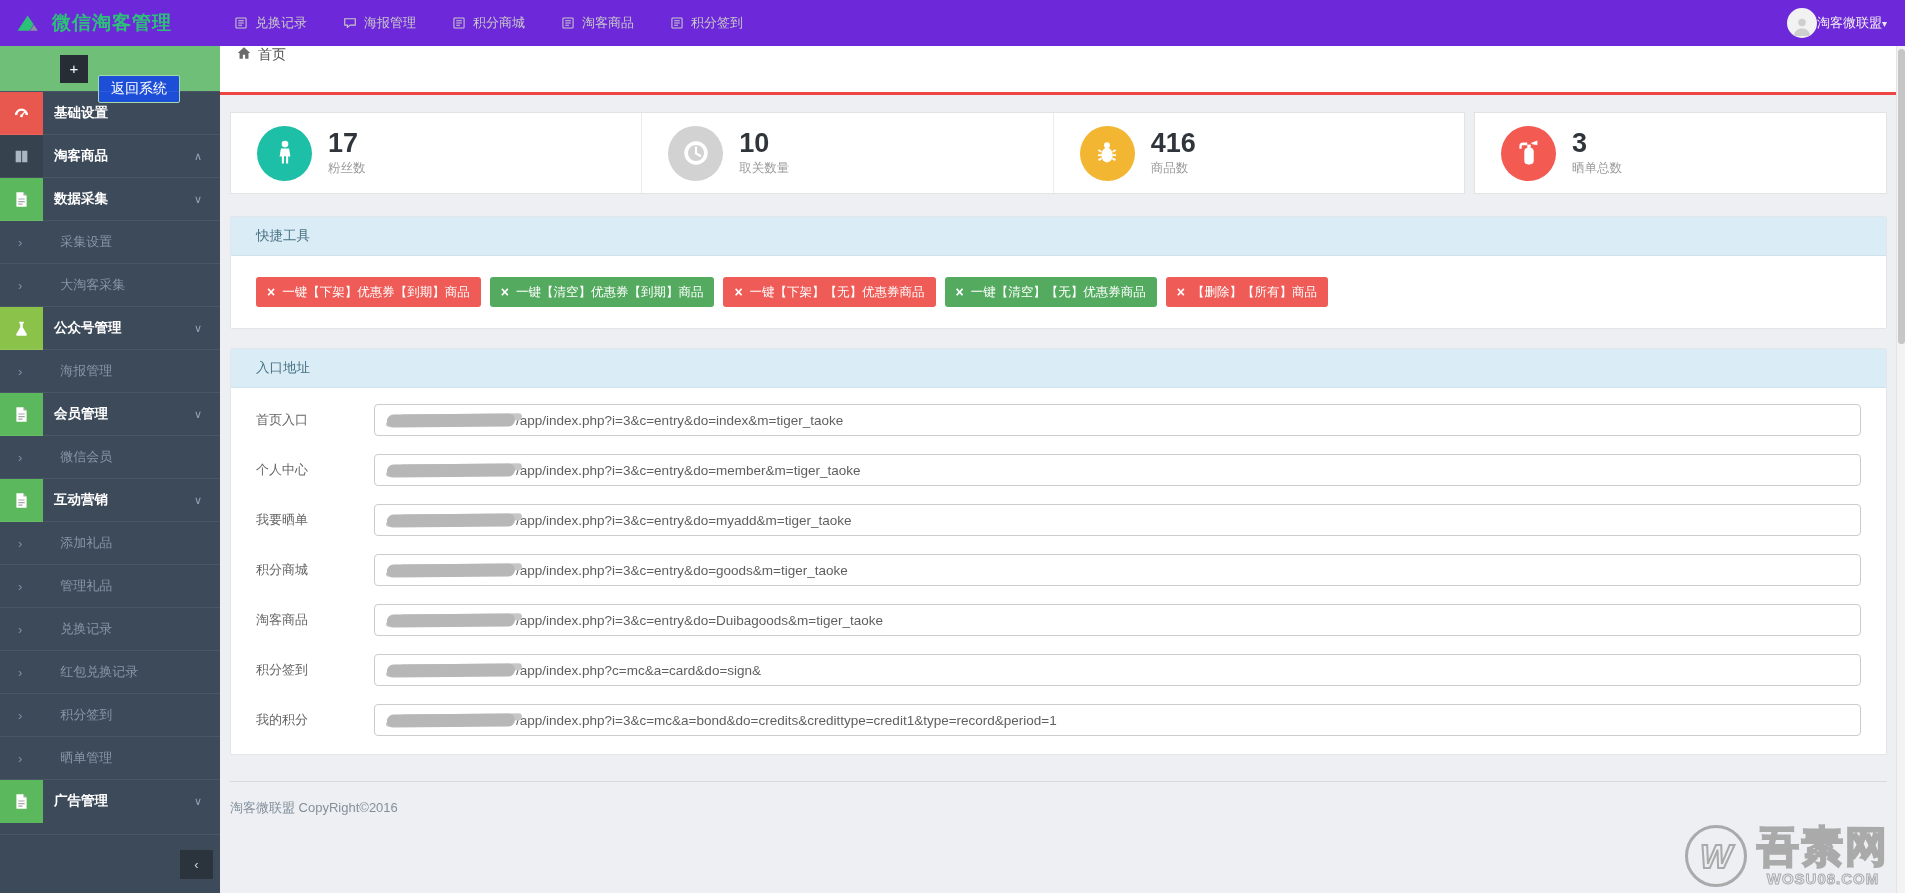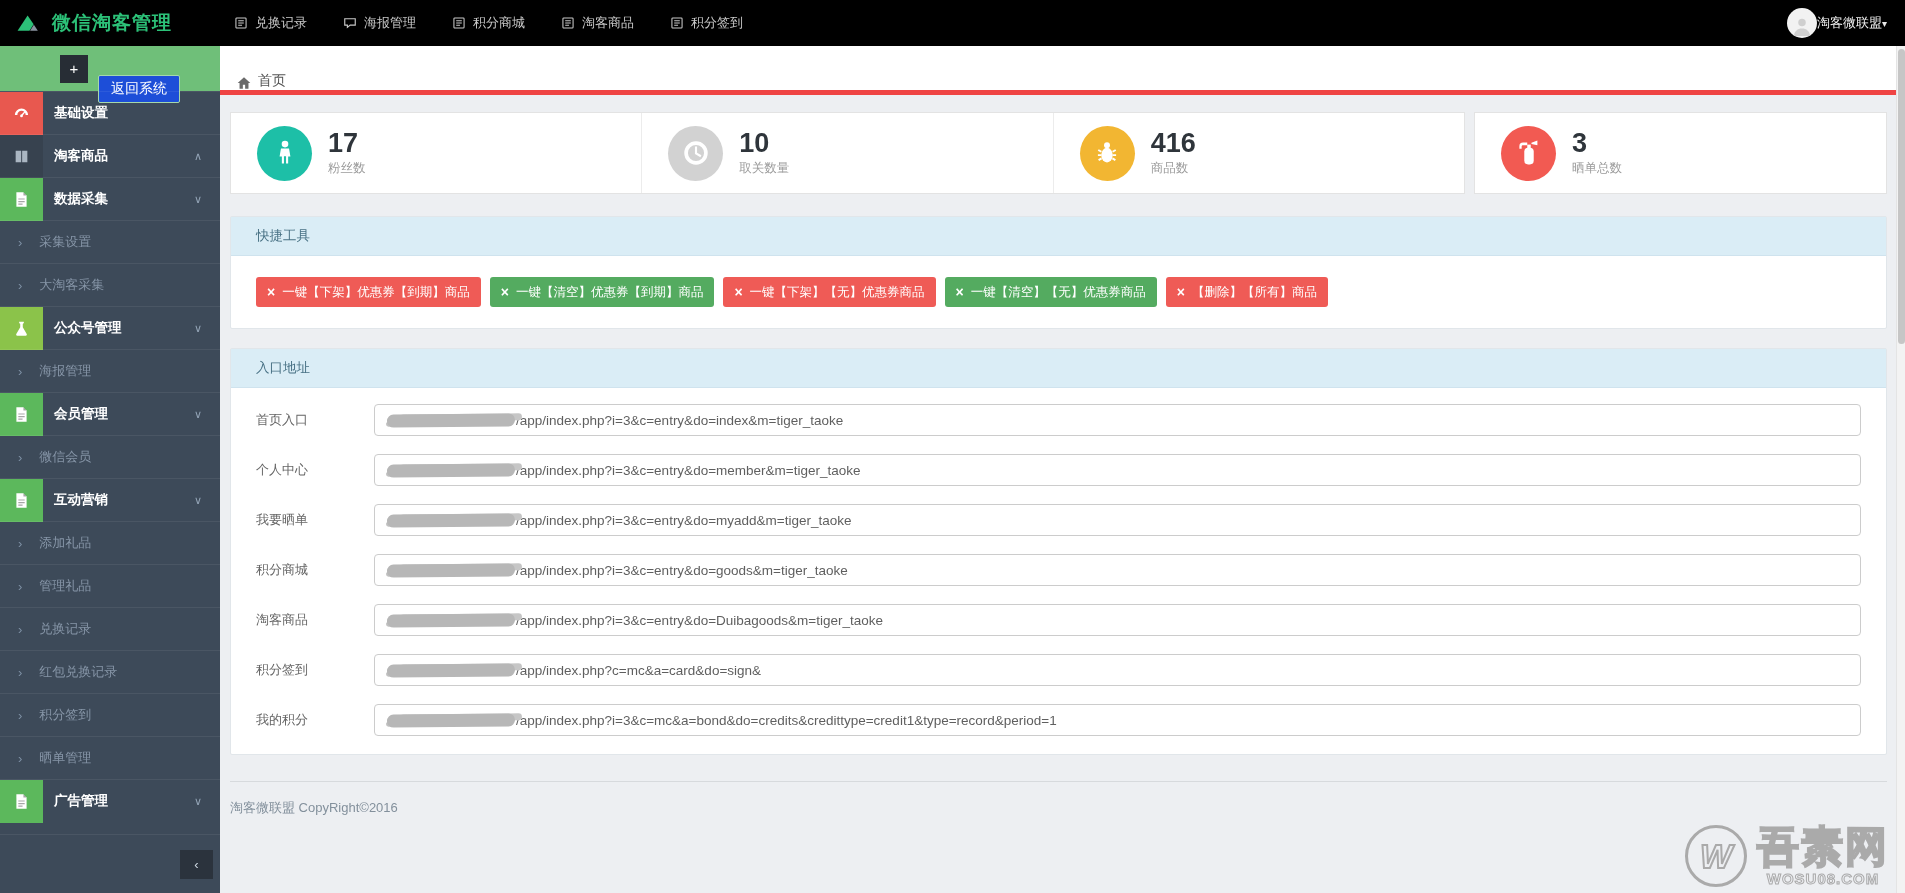--- a/index.html
+++ b/index.html
@@ -1,20 +1,20 @@
 <!DOCTYPE html>
 <html><head>
 <meta charset="utf-8">
 <style>
   * { margin:0; padding:0; box-sizing:border-box; }
   html,body { width:1905px; height:893px; overflow:hidden; font-family:"Liberation Sans","DejaVu Sans",sans-serif; background:#edeff2; }
   .app { position:relative; width:1905px; height:893px; }
 
   
-  .navbar { position:absolute; top:0; left:0; right:0; height:46px; background:#000000; display:flex; align-items:center; z-index:30; }
+  .navbar { position:absolute; top:0; left:0; right:0; height:46px; background:#6d28d9; display:flex; align-items:center; z-index:30; }
   .brand { width:220px; display:flex; align-items:center; padding-left:16px; gap:9px; cursor:pointer; }
   .brand-icon svg { display:block; }
   .brand-text { color:#2cc178; font-size:19px; font-weight:bold; letter-spacing:1px; white-space:nowrap; }
   .topmenu { display:flex; align-items:center; gap:36px; margin-left:14px; flex:1; }
   .topmenu-item { display:flex; align-items:center; gap:7px; color:#c9c9c9; font-size:13px; cursor:pointer; text-decoration:none; }
   .tm-icon { display:inline-flex; color:#c9c9c9; }
   .tm-icon svg { width:14px; height:14px; }
   .user { display:flex; align-items:center; padding-right:18px; color:#f1f1f1; font-size:13px; cursor:pointer; }
   .avatar { width:30px; height:30px; border-radius:50%; background:#f2f2f2; display:inline-flex; align-items:center; justify-content:center; overflow:hidden; }
   .avatar svg { width:20px; height:20px; margin-top:6px; color:#cfcfcf; }
@@ -26,27 +26,27 @@
   .plus-btn { width:28px; height:28px; background:#272d35; color:#fff; border:none; font-size:15px; line-height:28px; text-align:center; cursor:pointer; }
   .return-btn { height:28px; padding:0 12px; background:#1d4ed8; border:1px solid #a5d8ab; color:#fff; font-size:14px; cursor:pointer; border-radius:2px;margin-top:40px; }
   .side-item { display:flex; align-items:center; height:43px; border-top:1px solid rgba(255,255,255,0.07); cursor:pointer; position:relative; }
   .side-item.parent { padding-left:0; }
   .side-icon { width:43px; height:43px; flex:0 0 43px; display:inline-flex; align-items:center; justify-content:center; color:#fff; }
   .side-icon svg { width:17px; height:17px; }
   .side-item.parent .side-label { margin-left:11px; color:#fff; font-size:13.5px; font-weight:bold; }
   .side-chevron { position:absolute; right:18px; color:#93a4b6; font-size:11px; }
   .side-item.sub { padding-left:18px; }
   .sub-arrow { color:#7e91a5; font-size:13px; margin-right:17px; }
-  .side-item.sub .side-label { color:#8憨; color:#8695a7; font-size:13px; }
+  .side-item.sub .side-label { color:#8憨; color:#8695a7; font-size:13px;margin-left:21px; }
   .side-sep { border-top:1px solid rgba(255,255,255,0.07); margin-top:12px; }
   .collapse-btn { position:absolute; right:7px; bottom:14px; width:33px; height:29px; background:#2b333d; color:#cfd8e2; border:none; font-size:13px; cursor:pointer; }
 
   
   .main { position:absolute; left:220px; top:46px; right:0; bottom:0; background:#edeff2; overflow:hidden; }
-  .breadcrumb-bar { height:49px; background:#fff; border-bottom:5px solid #ef4444; display:flex; align-items:flex-end; padding-left:17px; gap:7px; }
+  .breadcrumb-bar { height:49px; background:#fff; border-bottom:3px solid #ef4444; display:flex; align-items:flex-start; padding-left:17px; gap:7px; }
   .home-icon { color:#6b6b6b; display:inline-flex; }
   .home-icon svg { width:14px; height:14px; }
   .breadcrumb-text { font-size:14px; color:#535353; }
   .content { padding:17px 18px 0 10px; }
 
   
   .stats-row { display:flex; gap:9px; margin-bottom:22px; }
   .stats-group { flex:3; display:flex; background:#fff; border:1px solid #e3e3e3; }
   .stats-group .stat-card + .stat-card { border-left:1px solid #ececec; }
   .stats-last { flex:1; background:#fff; border:1px solid #e3e3e3; display:flex; }

